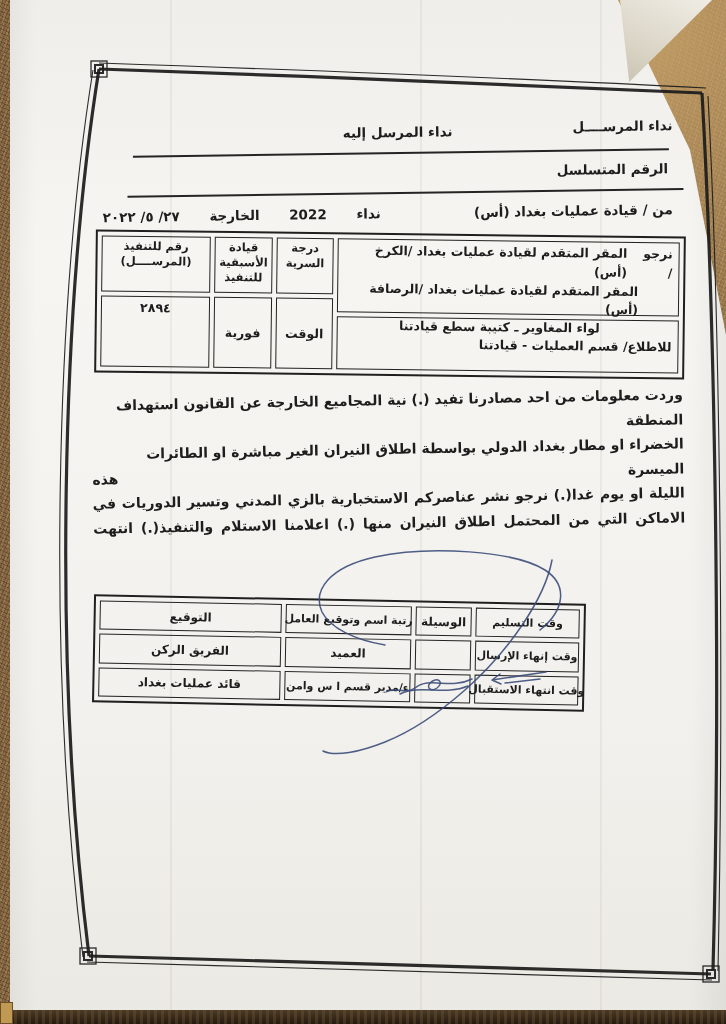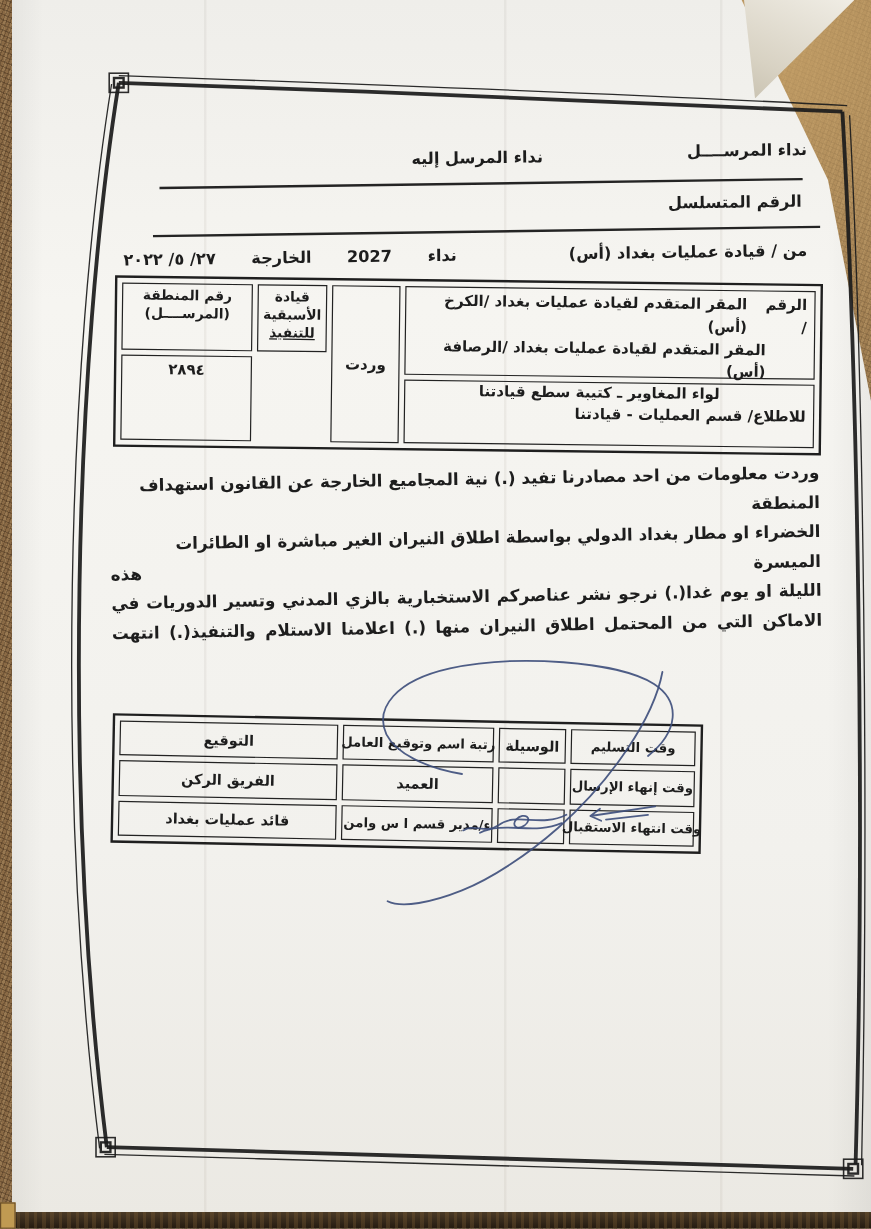--- a/index.html
+++ b/index.html
@@ -36,21 +36,21 @@
     box-sizing:border-box;padding:4px;display:flex;gap:4px;direction:rtl;transform:rotate(0.7deg);}
   .rcol{display:flex;flex-direction:column;gap:4px;}
   .boxc{border:1.7px solid #222;box-sizing:border-box;background:transparent;}
   .to-col{width:342px;}
   .to-box{height:74px;padding:2px 6px;font-size:12.5px;font-weight:bold;line-height:1.5;}
   .info-box{flex:1;display:flex;align-items:center;padding:0 6px;font-size:12.5px;font-weight:bold;}
   .hcell{height:56px;display:flex;flex-direction:column;align-items:center;justify-content:flex-start;
     text-align:center;font-size:11.5px;font-weight:bold;line-height:1.3;padding-top:2px;}
   .vcell{flex:1;display:flex;align-items:center;justify-content:center;font-size:12.5px;font-weight:bold;}
   .vtop{align-items:flex-start;padding-top:3px;letter-spacing:2px;}
-  .u{text-decoration:underline;}
+  .u{}
   
   .bodytext{position:absolute;left:92px;top:388px;width:592px;direction:rtl;transform:rotate(-1.1deg);}
   .bline{font-size:14px;font-weight:bold;line-height:24.5px;text-align:right;text-align-last:justify;}
   
   .stable{position:absolute;left:93px;top:599px;width:492px;height:108px;border:2px solid #1f1f1f;
     box-sizing:border-box;padding:4px;direction:rtl;display:grid;
     grid-template-columns:104px 56px 126px 1fr;grid-auto-rows:1fr;gap:4px;transform:rotate(1.1deg);}
   .cell{border:1.7px solid #222;box-sizing:border-box;display:flex;align-items:center;justify-content:center;
     font-size:12px;font-weight:bold;white-space:nowrap;overflow:visible;}
   .cell.small{font-size:11px;}
@@ -89,50 +89,52 @@
 
   <div class="hdr-group" dir="rtl">
     <div class="abs b t13" style="left:548px;top:121px;width:125px;text-align:right;">نداء المرســــل</div>
     <div class="abs b t13" style="left:328px;top:124px;width:140px;text-align:center;">نداء المرسل إليه</div>
     <div class="abs rule" style="left:133px;top:152px;width:536px;"></div>
     <div class="abs b t13" style="left:556px;top:164px;width:112px;text-align:right;">الرقم المتسلسل</div>
     <div class="abs rule" style="left:127px;top:192px;width:556px;"></div>
     <div class="abs b t13" style="left:380px;top:205px;width:292px;text-align:right;">من / قيادة عمليات بغداد (أس)</div>
     <div class="abs timedate" style="left:102px;top:205px;width:278px;">
       <span>نداء</span>
-      <span>2027</span>
+      <span>2022</span>
       <span>الخارجة</span>
       <span>٢٧/ ٥/ ٢٠٢٢</span>
     </div>
   </div>
 
   <div class="rtable">
     <div class="rcol to-col">
       <div class="boxc to-box">
         <div style="display:flex;gap:8px;">
-          <span>الرقم /</span>
+          <span>نرجو /</span>
           <span>المقر المتقدم لقيادة عمليات بغداد /الكرخ (أس)</span>
         </div>
         <div style="padding-right:34px;">المقر المتقدم لقيادة عمليات بغداد /الرصافة (أس)</div>
         <div style="padding-right:72px;">لواء المغاوير ـ كتيبة سطع قيادتنا</div>
       </div>
       <div class="boxc info-box">للاطلاع/ قسم العمليات - قيادتنا</div>
     </div>
     <div class="rcol" style="width:57px;">
-      <div class="boxc vcell">وردت</div>
+      <div class="boxc hcell">درجة السرية</div>
+      <div class="boxc vcell">الوقت</div>
     </div>
     <div class="rcol" style="width:58px;">
       <div class="boxc hcell">
         <span>قيادة الأسبقية</span>
         <span class="u">للتنفيذ</span>
       </div>
+      <div class="boxc vcell">فورية</div>
     </div>
     <div class="rcol" style="flex:1;">
       <div class="boxc hcell">
-        <span>رقم المنطقة</span>
+        <span>رقم للتنفيذ</span>
         <span>(المرســــل)</span>
       </div>
       <div class="boxc vcell vtop">٢٨٩٤</div>
     </div>
   </div>
 
   <div class="bodytext">
     <div class="bline">وردت معلومات من احد مصادرنا تفيد (.) نية المجاميع الخارجة عن القانون استهداف المنطقة</div>
     <div class="bline">الخضراء او مطار بغداد الدولي بواسطة اطلاق النيران الغير مباشرة او الطائرات الميسرة هذه</div>
     <div class="bline">الليلة او يوم غدا(.) نرجو نشر عناصركم الاستخبارية بالزي المدني وتسير الدوريات في</div>

